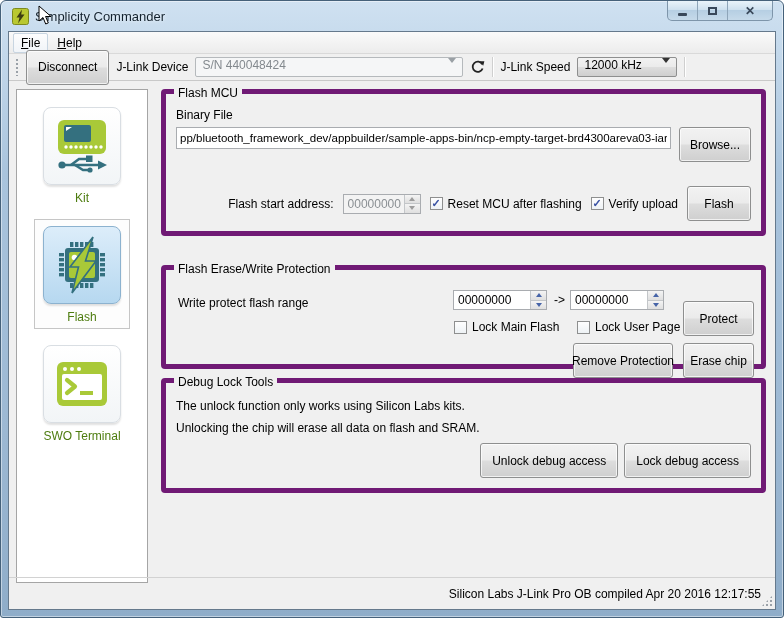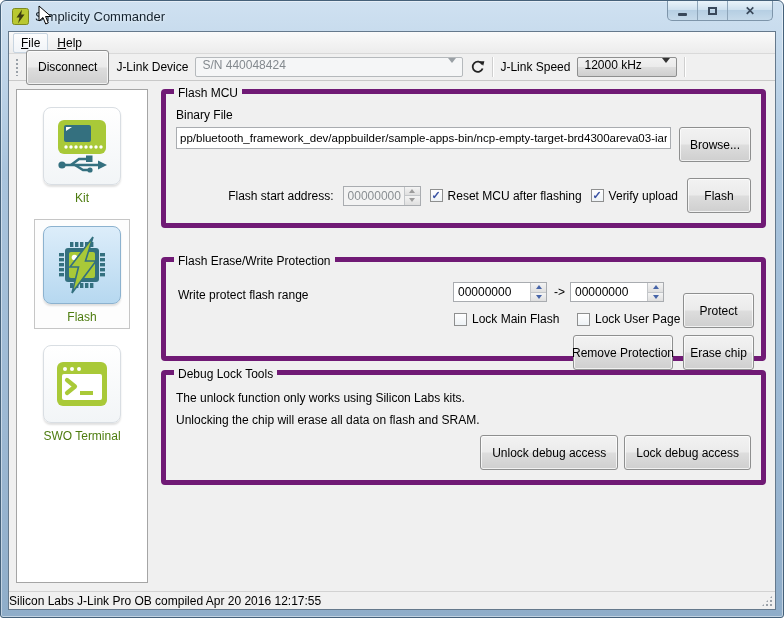--- a/index.html
+++ b/index.html
@@ -82,31 +82,31 @@
   .icard { width:78px; height:78px; border-radius:8px; display:flex; align-items:center; justify-content:center;
            background:linear-gradient(#ffffff,#f2f5f7); border:1px solid #d9dee3; box-shadow:0 2px 2px rgba(0,0,0,.12); }
   .side-item.selected .icard { background:linear-gradient(#dcedfa,#b6d8f0); border-color:#8cb2cf; }
   .side-label { margin-top:6px; font-size:12px; color:#4d7c0f; }
 
   .rightpanel { position:absolute; left:152px; right:9px; top:8px; }
   .g-pad { padding:14px 10px 10px; }
 
   .filerow { display:flex; gap:8px; margin-top:5px; }
   .filerow .textfield { flex:1; min-width:0; }
-  .addr-row { display:flex; align-items:center; justify-content:flex-end; gap:9px; margin-top:16px; }
+  .addr-row { display:flex; align-items:center; justify-content:flex-end; gap:9px; margin-top:24px; }
 
   .g2 { height:104px;margin-top:29px; }
   .abs { position:absolute; }
 
   .g3-pad { padding:16px 10px 10px; font-size:12px; }
   .g3-line { margin-bottom:8px; }
   .g3-btns { display:flex; justify-content:flex-end; gap:6px; margin-top:2px; }
 
-  .statusbar { height:18px; border-top:1px solid #d2d2d2; display:flex; align-items:center; justify-content:flex-start;
-               font-size:12px; padding-right:14px; position:relative; }
+  .statusbar { height:32px; border-top:1px solid #d2d2d2; display:flex; align-items:center; justify-content:flex-end;
+               font-size:12px; padding-right:14px; position:relative;padding-left:21px; }
   .sizegrip { position:absolute; right:2px; bottom:2px; width:12px; height:12px;
               background-image:radial-gradient(circle,#9aa1a8 1.2px,transparent 1.3px); background-size:4px 4px;
               clip-path:polygon(100% 0,100% 100%,0 100%); }
 
   .cursor { position:absolute; left:37px; top:4px; z-index:50; pointer-events:none; }
 </style>
 </head>
 <body>
 
 <div class="win">

